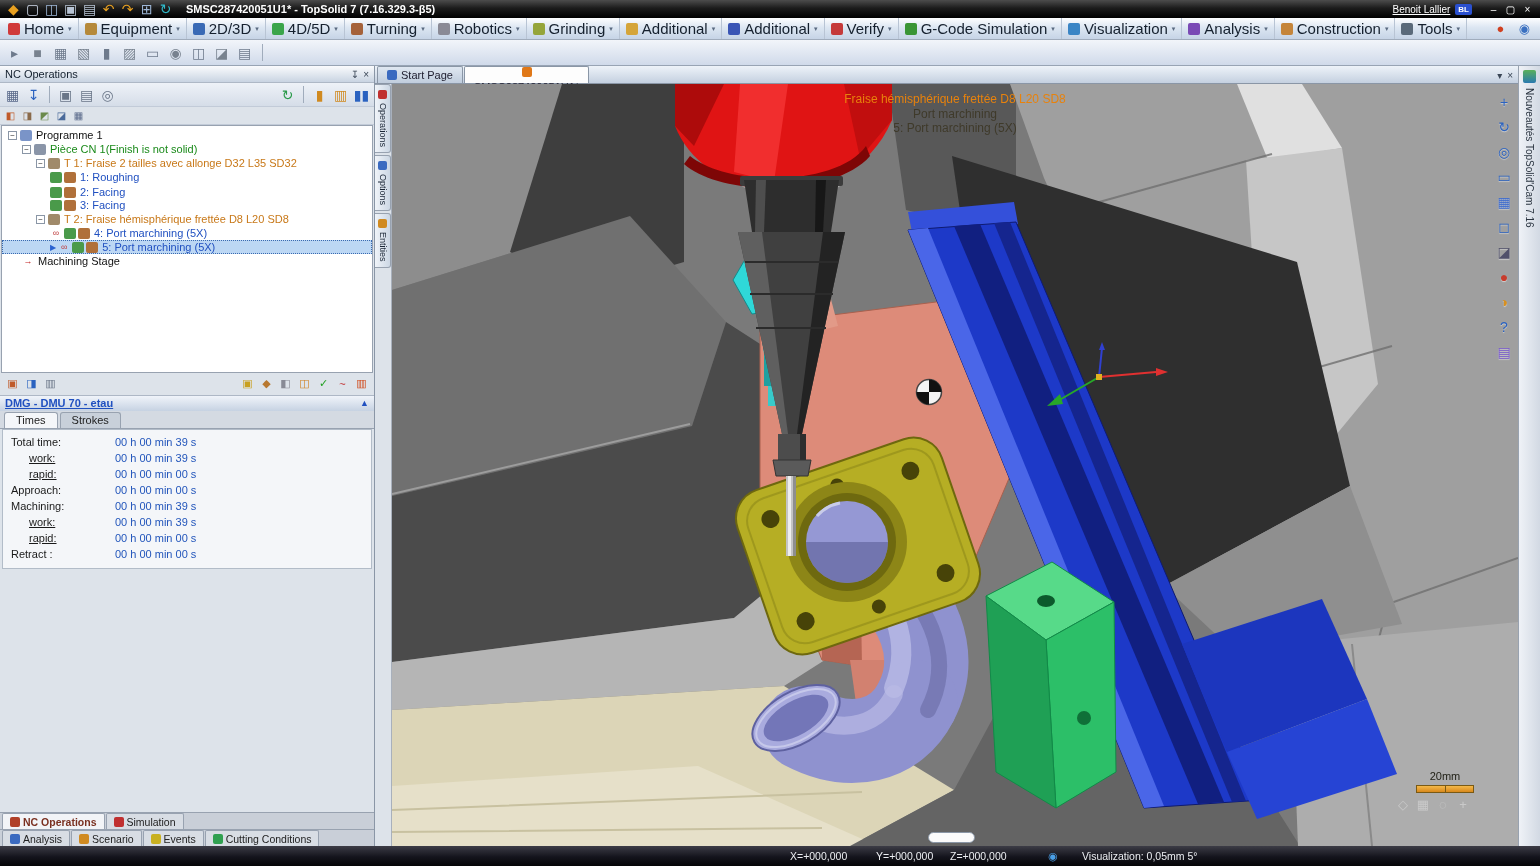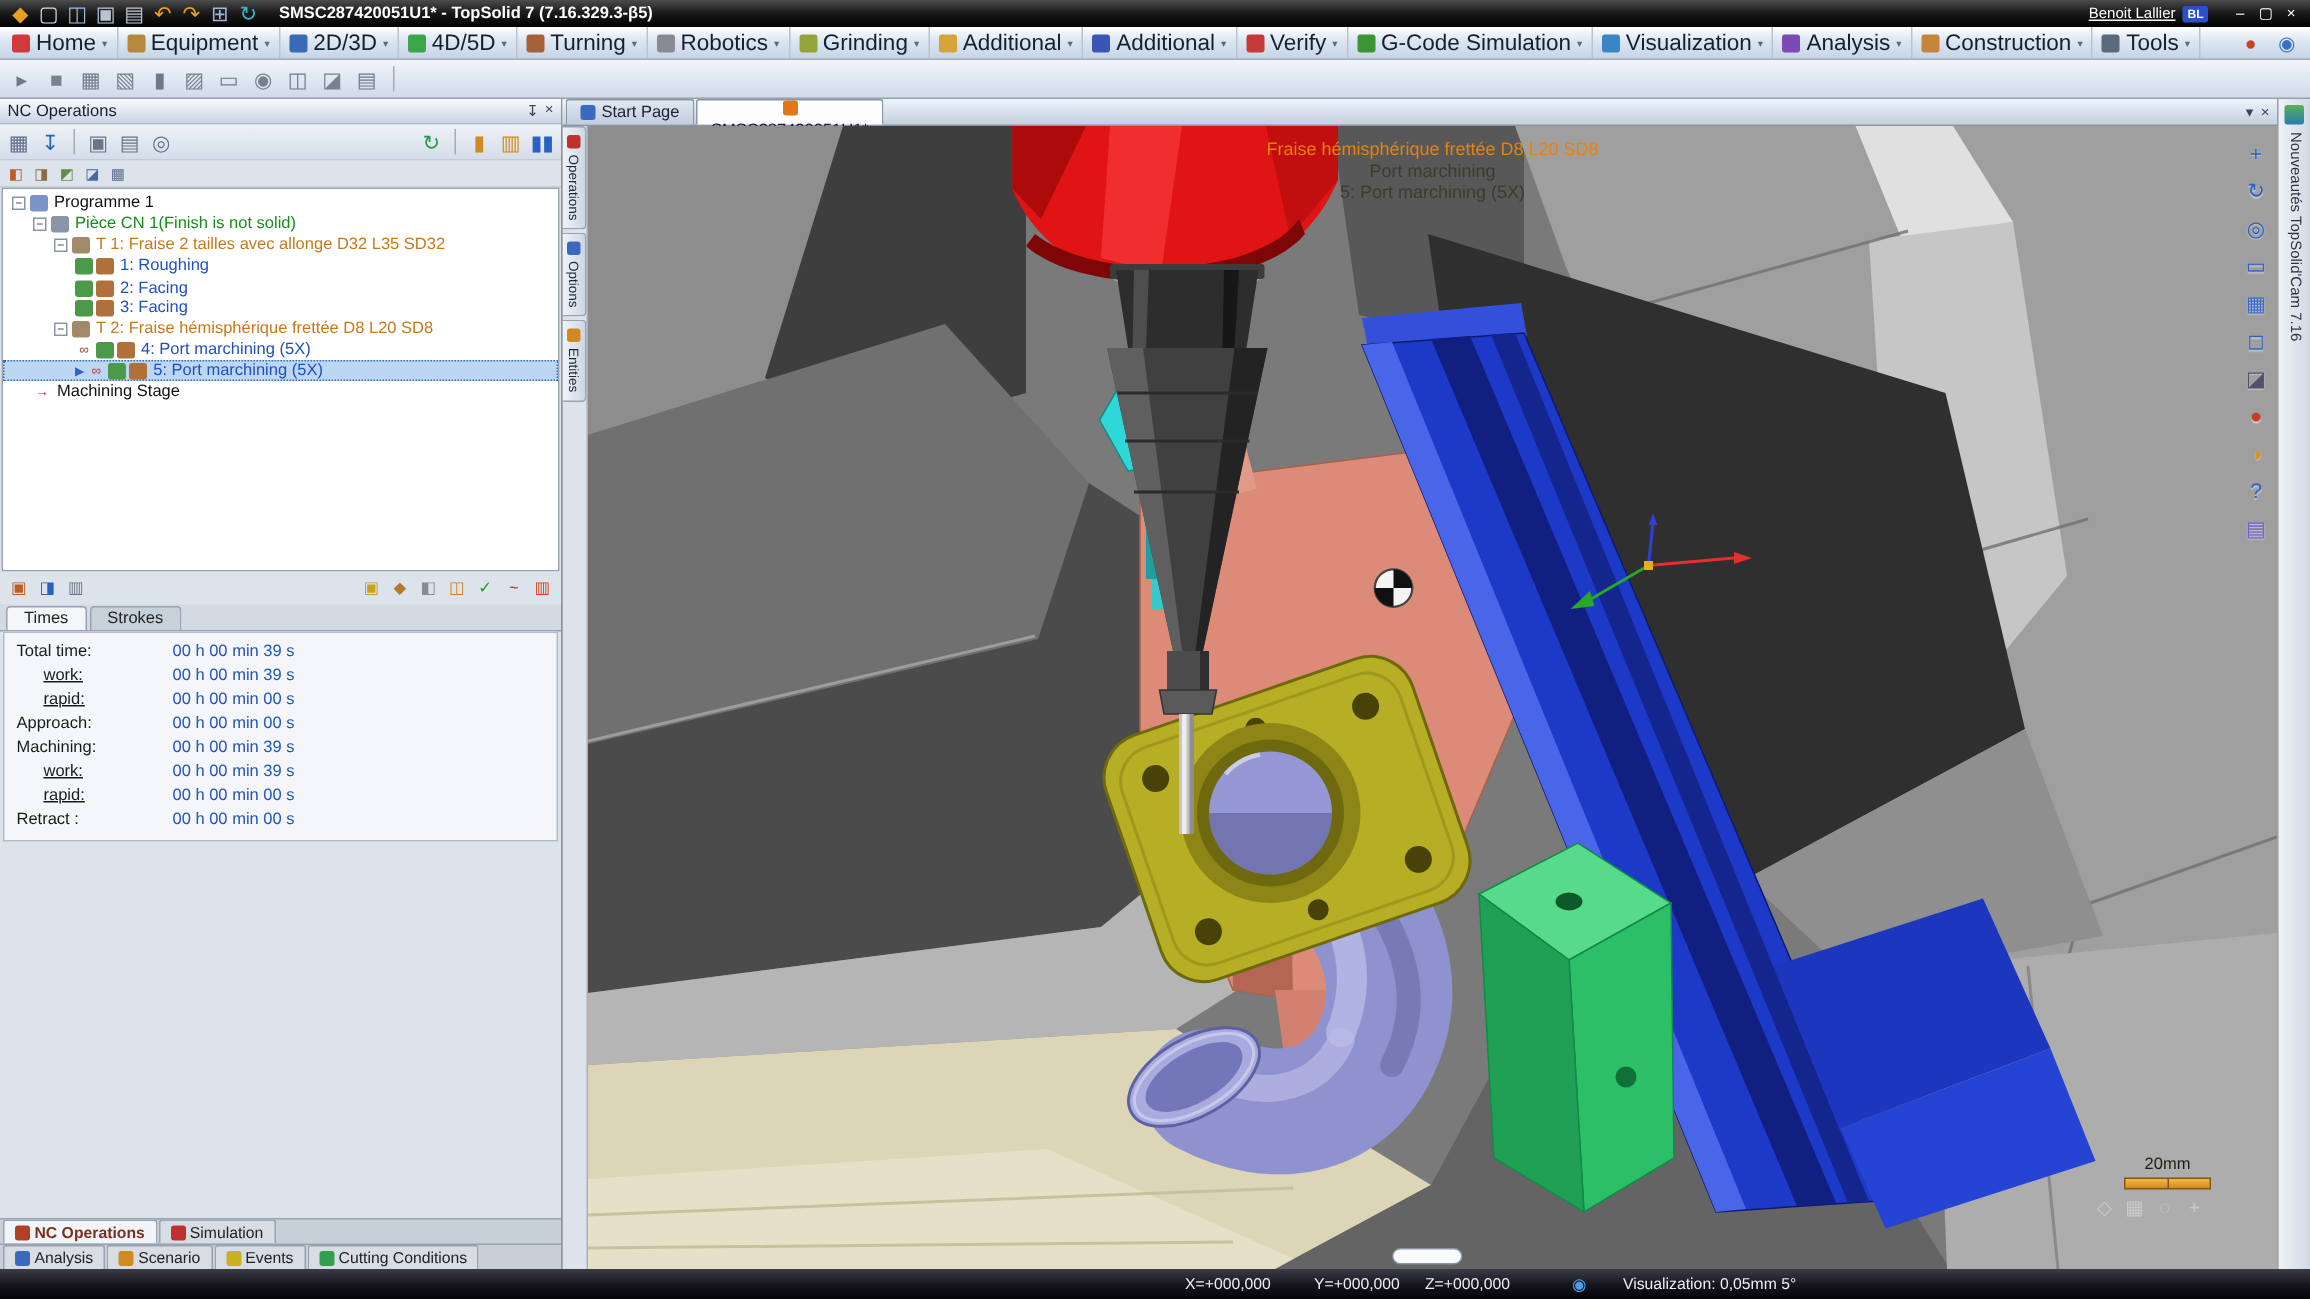--- a/index.html
+++ b/index.html
@@ -316,20 +316,24 @@
           <span class="gicon" style="color: rgb(200, 160, 32);">▣</span>
           <span class="gicon" style="color: rgb(184, 120, 48);">◆</span>
           <span class="gicon" style="color: rgb(136, 138, 149);">◧</span>
           <span class="gicon" style="color: rgb(208, 128, 32);">◫</span>
           <span class="gicon" style="color: rgb(32, 160, 32);">✓</span>
           <span class="gicon" style="color: rgb(192, 48, 48);">~</span>
           <span class="gicon" style="color: rgb(208, 72, 24);">▥</span>
         </span>
     </div>
 
+    <div class="dmg-header">
+      <span class="dmg-title">DMG - DMU 70 - etau</span>
+      <span class="collapse">▲</span>
+    </div>
     <div class="subtabs" id="times-tabs">
         <div class="stab active">Times</div>
         <div class="stab">Strokes</div>
       </div>
     <div class="times-table" id="times-table">
         <div class="time-row">
           <span class="tlabel">Total time:</span>
           <span class="tvalue">00 h 00 min 39 s</span>
         </div>
         <div class="time-row">

